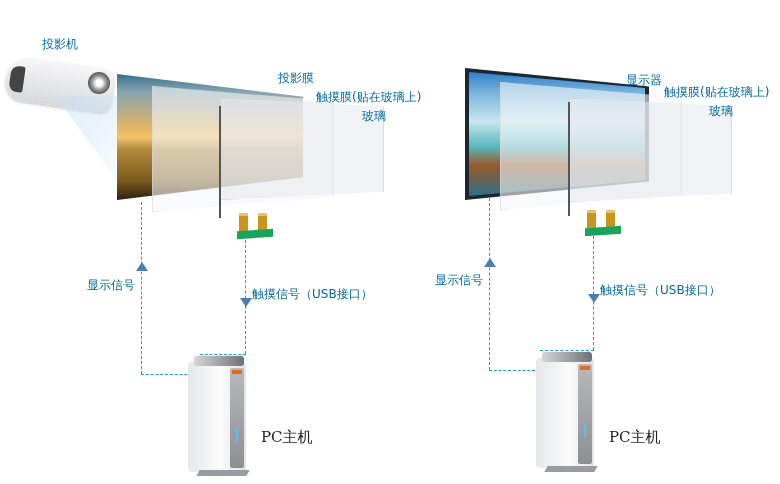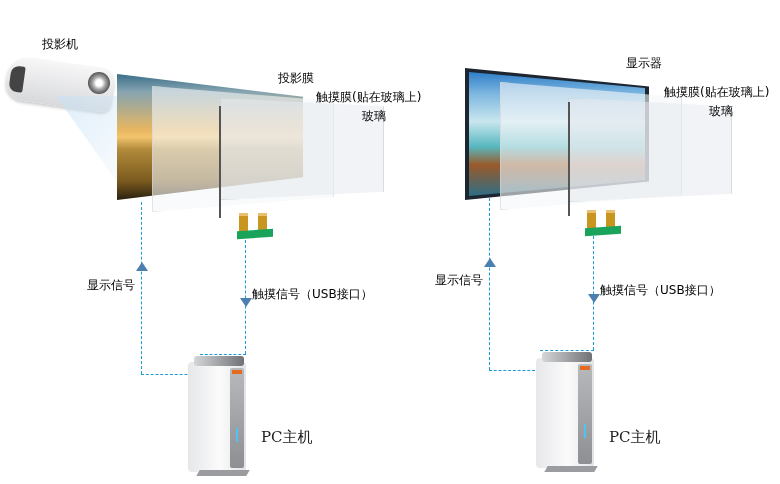--- a/index.html
+++ b/index.html
@@ -1,18 +1,18 @@
 <!DOCTYPE html>
 <html><head>
 <meta charset="utf-8">
 <style>
   html, body { margin:0; padding:0; }
   body { width:780px; height:484px; background:#ffffff; position:relative; overflow:hidden; font-family:"DejaVu Sans", sans-serif; }
   .abs { position:absolute; }
-  .label { position:absolute; font-size:12px; color:#000000; white-space:nowrap; }
+  .label { position:absolute; font-size:12px; color:#0369a1; white-space:nowrap; }
   .label-serif { position:absolute; font-family:"DejaVu Serif", serif; font-size:15px; color:#222; white-space:nowrap; }
   .dash-v { position:absolute; width:0; border-left:1.5px dashed #1e9ad6; }
   .dash-h { position:absolute; height:0; border-top:1.5px dashed #1e9ad6; }
   .arrow-up { position:absolute; width:0; height:0; border-left:6px solid transparent; border-right:6px solid transparent; border-bottom:9px solid #4a7fb0; }
   .arrow-down { position:absolute; width:0; height:0; border-left:6px solid transparent; border-right:6px solid transparent; border-top:9px solid #4a7fb0; }
   .glass { position:absolute; background:rgba(230,234,238,0.55); border:1px solid rgba(200,205,210,0.6); }
   .film { position:absolute; background:rgba(245,246,248,0.6); border:1px solid rgba(210,214,218,0.6); }
   .fpc { position:absolute; }
   .fpc .tab { position:absolute; width:9px; height:16px; background:#c8961e; border-top:3px solid #e8c070; }
   .fpc .board { position:absolute; width:36px; height:8px; background:#1aa35a; top:17px; left:0; transform:skewY(-4deg); }
@@ -80,21 +80,21 @@
 <div>
 
   <div class="abs" style="left:465px;top:68px;width:184px;height:132px;background:#1d2630;clip-path:polygon(0 0,100% 14%,100% 86%,0 100%);"></div>
   <div class="abs" style="left:469px;top:72px;width:176px;height:124px;background:linear-gradient(180deg,#2f7fc8 0%,#7fb8e0 18%,#c9e6ee 40%,#57b8c0 60%,#9a5a2a 75%,#2d6e86 100%);clip-path:polygon(0 0,100% 13%,100% 87%,0 100%);"></div>
 
   <div class="film" style="left:500px;top:82px;width:180px;height:126px;clip-path:polygon(0 0,100% 12%,100% 88%,0 100%);"></div>
 
   <div class="glass" style="left:568px;top:98px;width:162px;height:102px;clip-path:polygon(0 0,100% 8%,100% 92%,0 100%);"></div>
   <div class="abs" style="left:568px;top:102px;width:1.5px;height:114px;background:#555;"></div>
 
-  <div class="label" style="left:626px;top:55px;">显示器</div>
+  <div class="label" style="left:626px;top:72px;">显示器</div>
   <div class="label" style="left:664px;top:84px;">触摸膜(贴在玻璃上)</div>
   <div class="label" style="left:709px;top:103px;">玻璃</div>
 
   <div class="fpc" style="left:585px;top:210px;">
     <div class="tab" style="left:2px;top:0;"></div>
     <div class="tab" style="left:21px;top:0;"></div>
     <div class="board"></div>
   </div>
 
   <div class="dash-v" style="left:489px;top:198px;height:172px;"></div>

